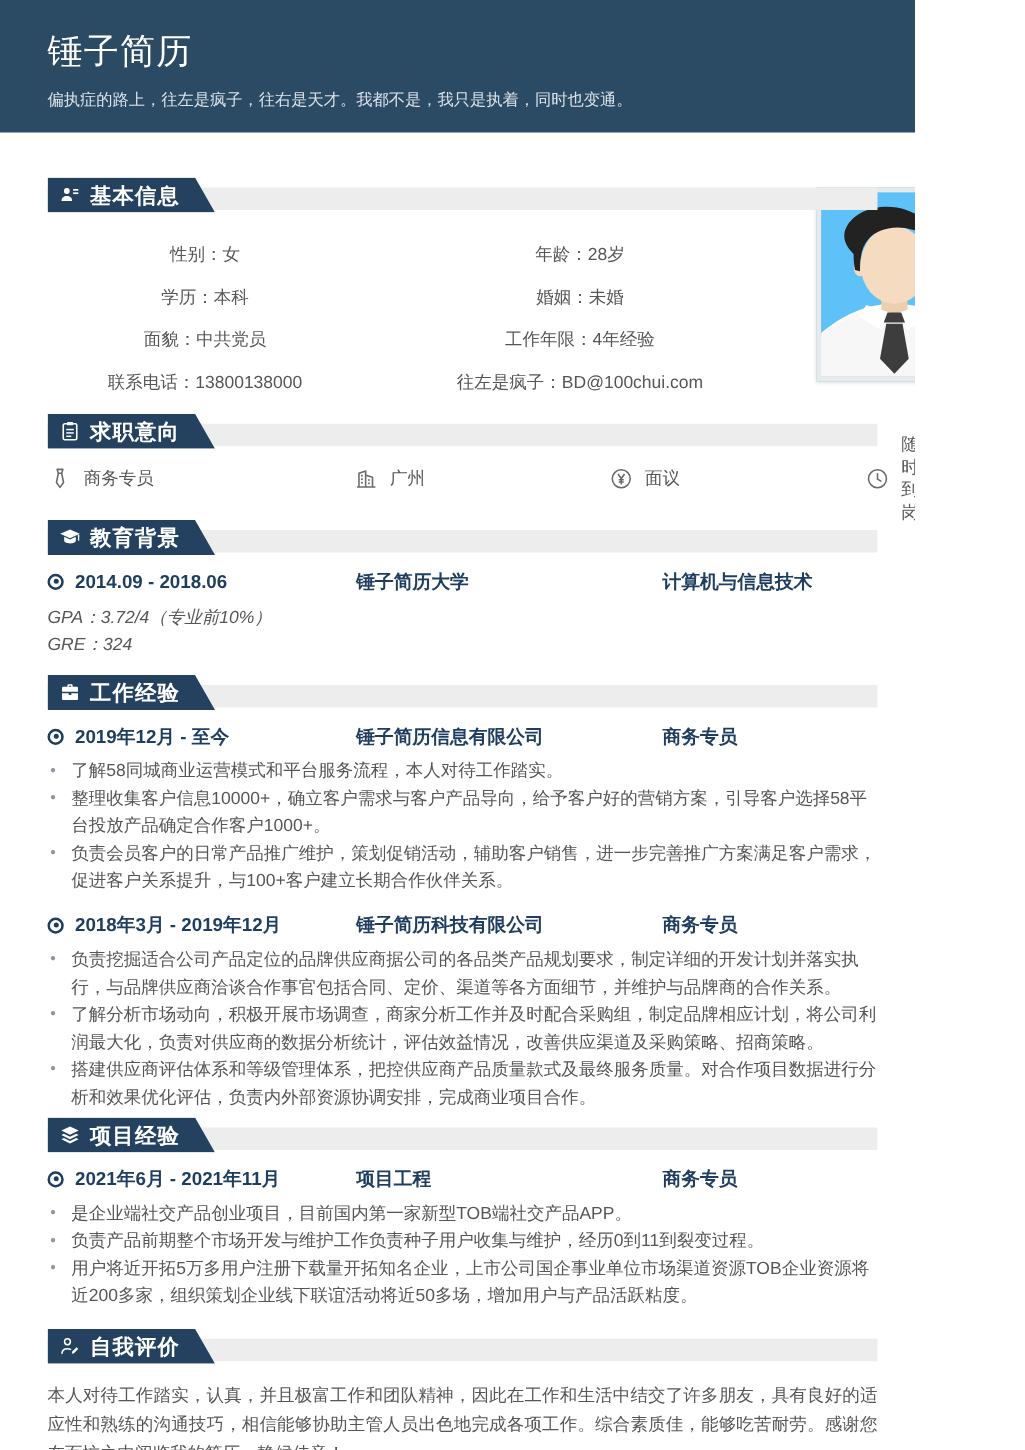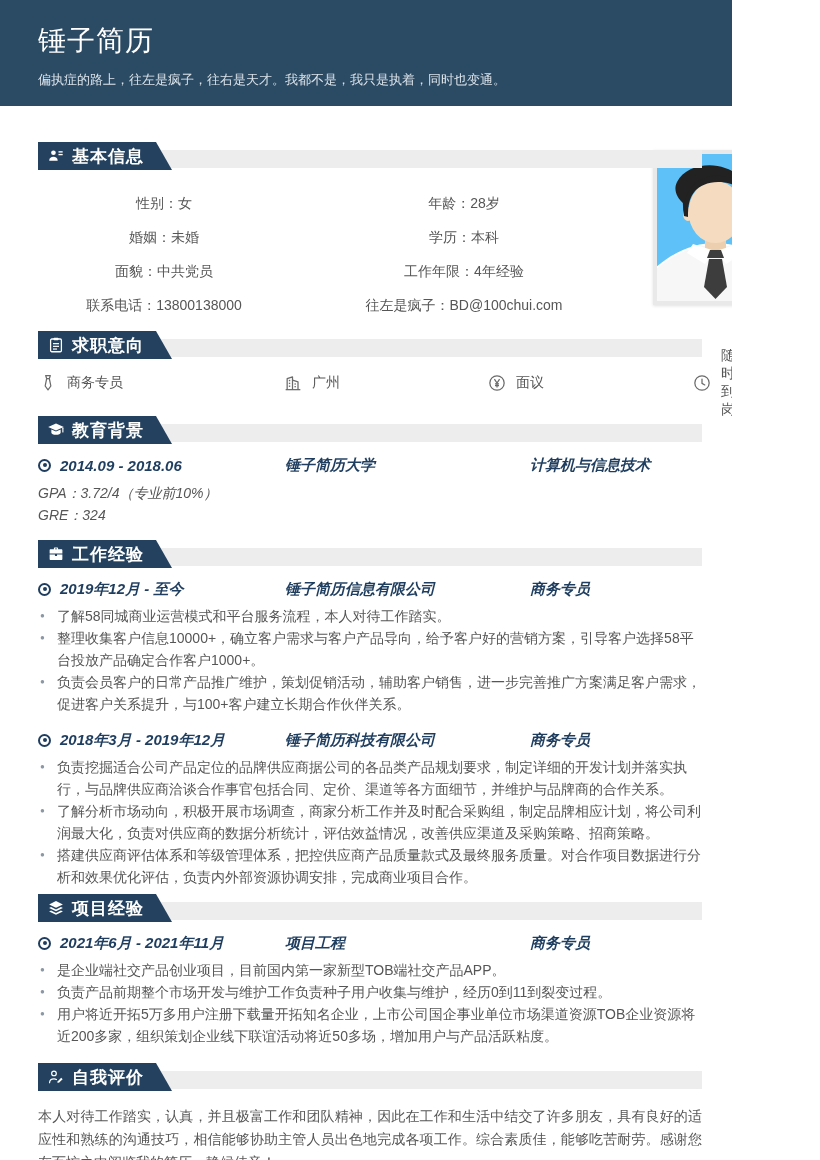--- a/index.html
+++ b/index.html
@@ -31,21 +31,21 @@
     border:4px solid #e9e9e9; background:#5ec1f7; box-shadow:0 1px 3px rgba(0,0,0,.12); }
   .photo svg { display:block; width:100%; height:100%; }
 
   
   .intent-row { margin-top:12px; display:grid; grid-template-columns:245px 204px 205px 1fr; }
   .intent-item { display:flex; align-items:center; gap:9px; font-size:14px; color:#565656; height:24px; }
   .intent-item svg { width:20px; height:20px; flex:0 0 auto; }
 
   
   .entry-head { display:grid; grid-template-columns:247px 245px 1fr; align-items:center;
-    font-size:15px; font-weight:bold; color:#1f3e5f; height:22px;font-style:italic; }
+    font-size:15px; font-weight:bold; color:#1f3e5f; height:22px; }
   .period-cell { display:flex; align-items:center; }
   .marker { position:relative; width:13px; height:13px; border:2px solid #1f3e5f;
     border-radius:50%; margin-right:9px; flex:0 0 auto; }
   .marker::after { content:""; position:absolute; inset:2.5px; background:#1f3e5f; border-radius:50%; }
 
   .detail-lines { margin-top:6px; font-size:14px; color:#565656; line-height:22px;font-style:italic; }
 
   ul.bullets { list-style:none; margin-top:5px; }
   ul.bullets li { position:relative; padding-left:19px; font-size:14px; color:#565656;
     line-height:22px; }
@@ -109,22 +109,22 @@
           <path d="M3 17.6c0-2.7 2.5-4.6 5.6-4.6s5.6 1.9 5.6 4.6v.8H3z"></path>
           <rect x="15.3" y="5.6" width="5.6" height="1.8"></rect>
           <rect x="15.3" y="9.2" width="5.6" height="1.8"></rect>
         </svg>
         <span>基本信息</span>
       </div>
     </div>
     <div class="fields">
       <div class="field"><span>性别：</span><span>女</span></div>
       <div class="field"><span>年龄：</span><span>28岁</span></div>
+      <div class="field"><span>学历：</span><span>本科</span></div>
       <div class="field"><span>婚姻：</span><span>未婚</span></div>
-      <div class="field"><span>学历：</span><span>本科</span></div>
       <div class="field"><span>面貌：</span><span>中共党员</span></div>
       <div class="field"><span>工作年限：</span><span>4年经验</span></div>
       <div class="field"><span>联系电话：</span><span>13800138000</span></div>
       <div class="field"><span>往左是疯子：</span><span>BD@100chui.com</span></div>
     </div>
 
     <div class="sec mt-sec2">
       <div class="sec-bar"></div>
       <div class="sec-badge">
         <svg viewBox="0 0 24 24">

